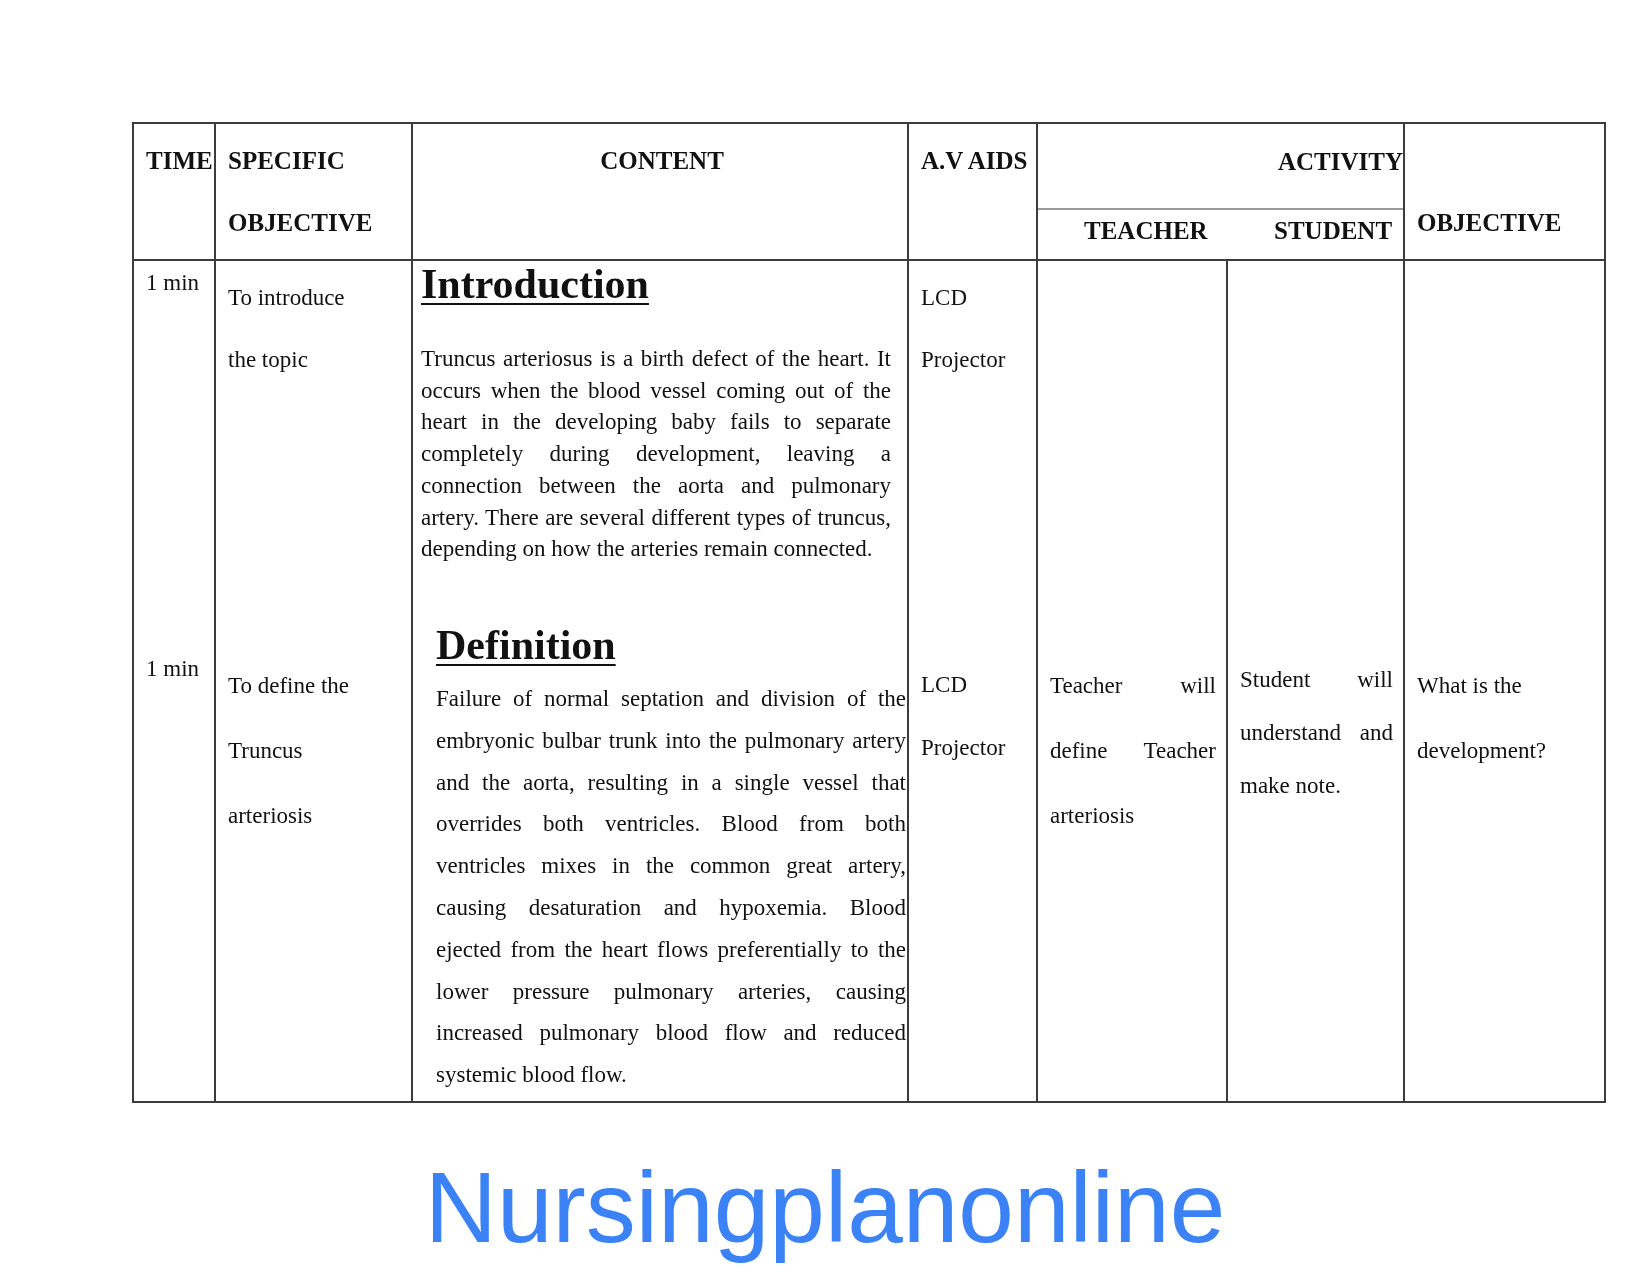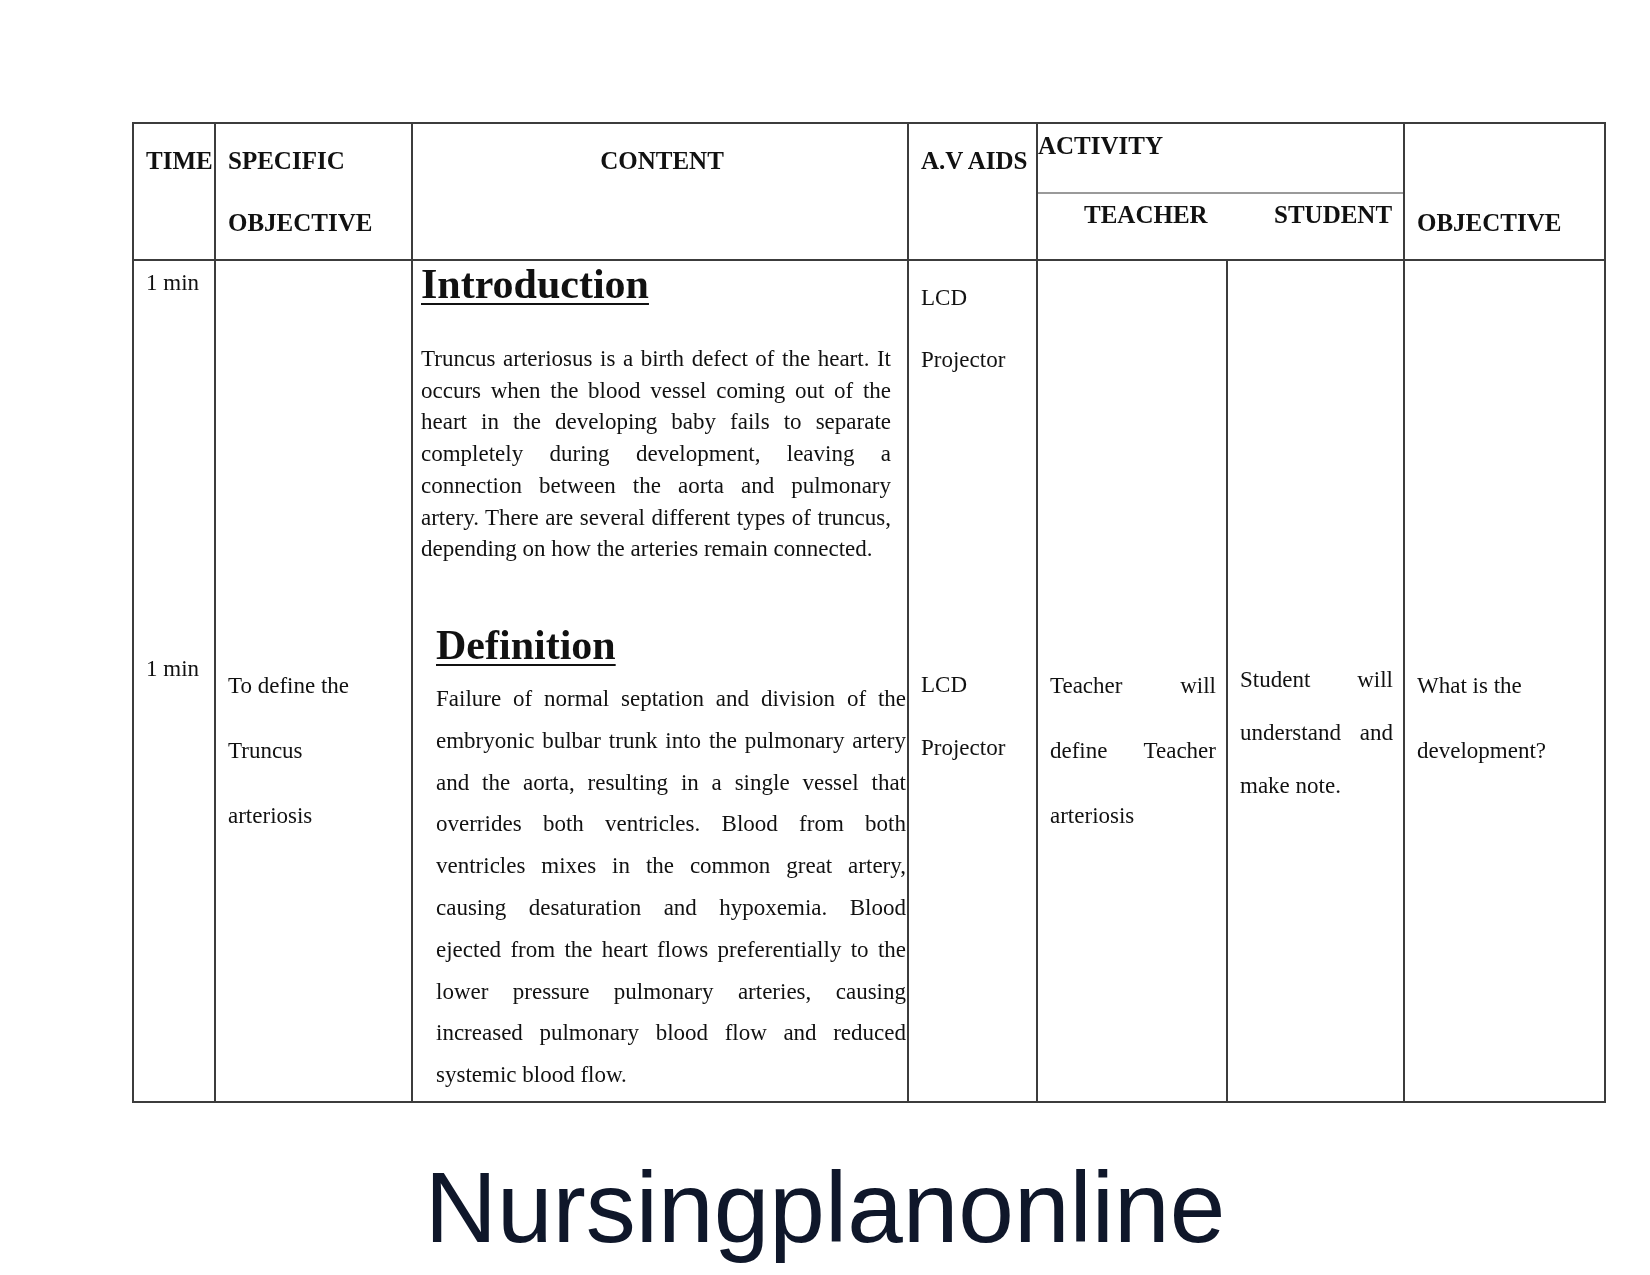--- a/index.html
+++ b/index.html
@@ -58,22 +58,22 @@
     border-bottom: 2px solid #3c3c3c;
     box-sizing: border-box;
     display: flex;
     flex-direction: column;
     font-weight: bold;
     font-size: 25px;
   }
   .activity-top {
     height: 60px;
     border-bottom: 2px solid #9a9a9a;
-    text-align: left;
-    padding-top: 8px;
+    text-align: right;
+    padding-top: 24px;
     box-sizing: content-box;
   }
   .activity-sub {
     display: flex;
     padding-top: 7px;
     padding-left: 34px;
   }
   .activity-sub .sub-teacher { width: 190px; padding-left: 12px; box-sizing: border-box; }
   .activity-sub .sub-student { flex: 1; padding-left: 12px; box-sizing: border-box; }
 
@@ -113,21 +113,21 @@
 
   
   .watermark {
     position: absolute;
     top: 1152px;
     left: 50%;
     transform: translateX(-50%);
     font-family: "Liberation Sans", "DejaVu Sans", sans-serif;
     font-size: 100px;
     line-height: 110px;
-    color: #0f172a;
+    color: #3b82f6;
     white-space: nowrap;
   }
 </style>
 </head>
 <body>
 
 <div class="plan-table">
 
   <div class="cell hcell">
     <span>TIME</span>
@@ -153,20 +153,21 @@
   <div class="cell hcell low last">
     <span>OBJECTIVE</span>
   </div>
 
   <div class="cell bcell time-cell">
     <div class="t">1 min</div>
     <div class="sec2 t">1 min</div>
   </div>
 
   <div class="cell bcell">
+    <div class="obj-txt">To introduce the topic</div>
     <div class="sec2">
         <div class="obj-txt">To define the Truncus arteriosis</div>
       </div>
   </div>
 
   <div class="cell content-cell">
     <div>
       <div class="content-heading">Introduction</div>
       <p class="content-para para-1">Truncus arteriosus is a birth defect of the heart. It occurs when the blood vessel coming out of the heart in the developing baby fails to separate completely during development, leaving a connection between the aorta and pulmonary artery. There are several different types of truncus, depending on how the arteries remain connected.</p>
     </div>

